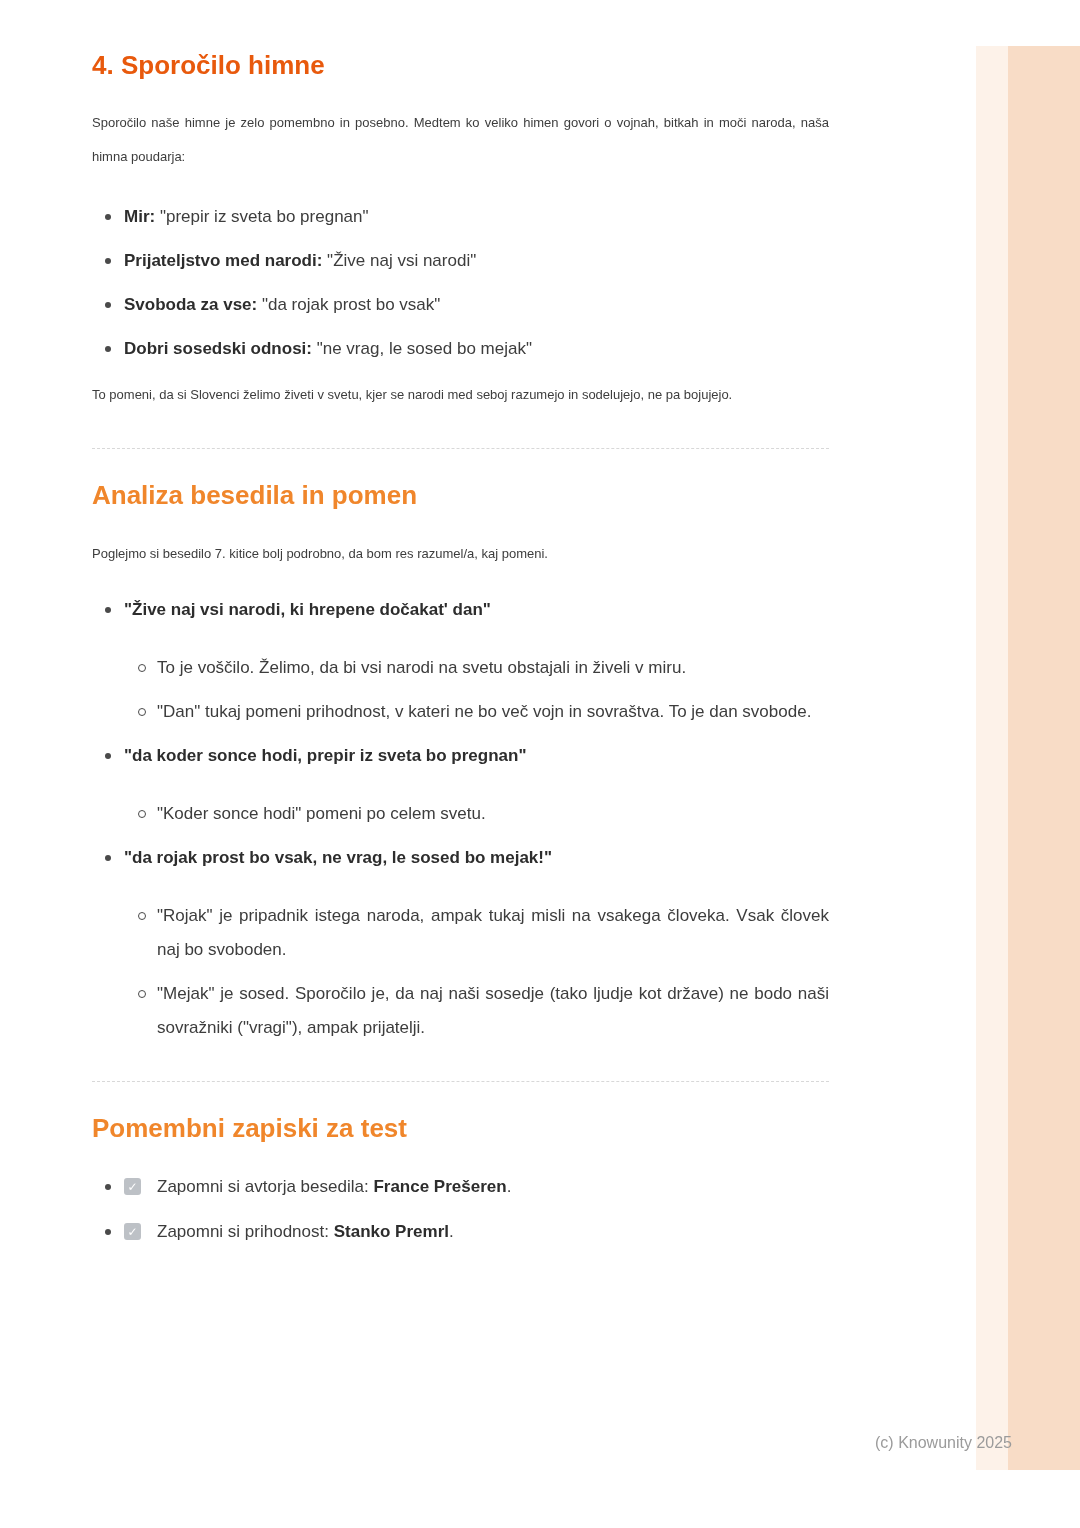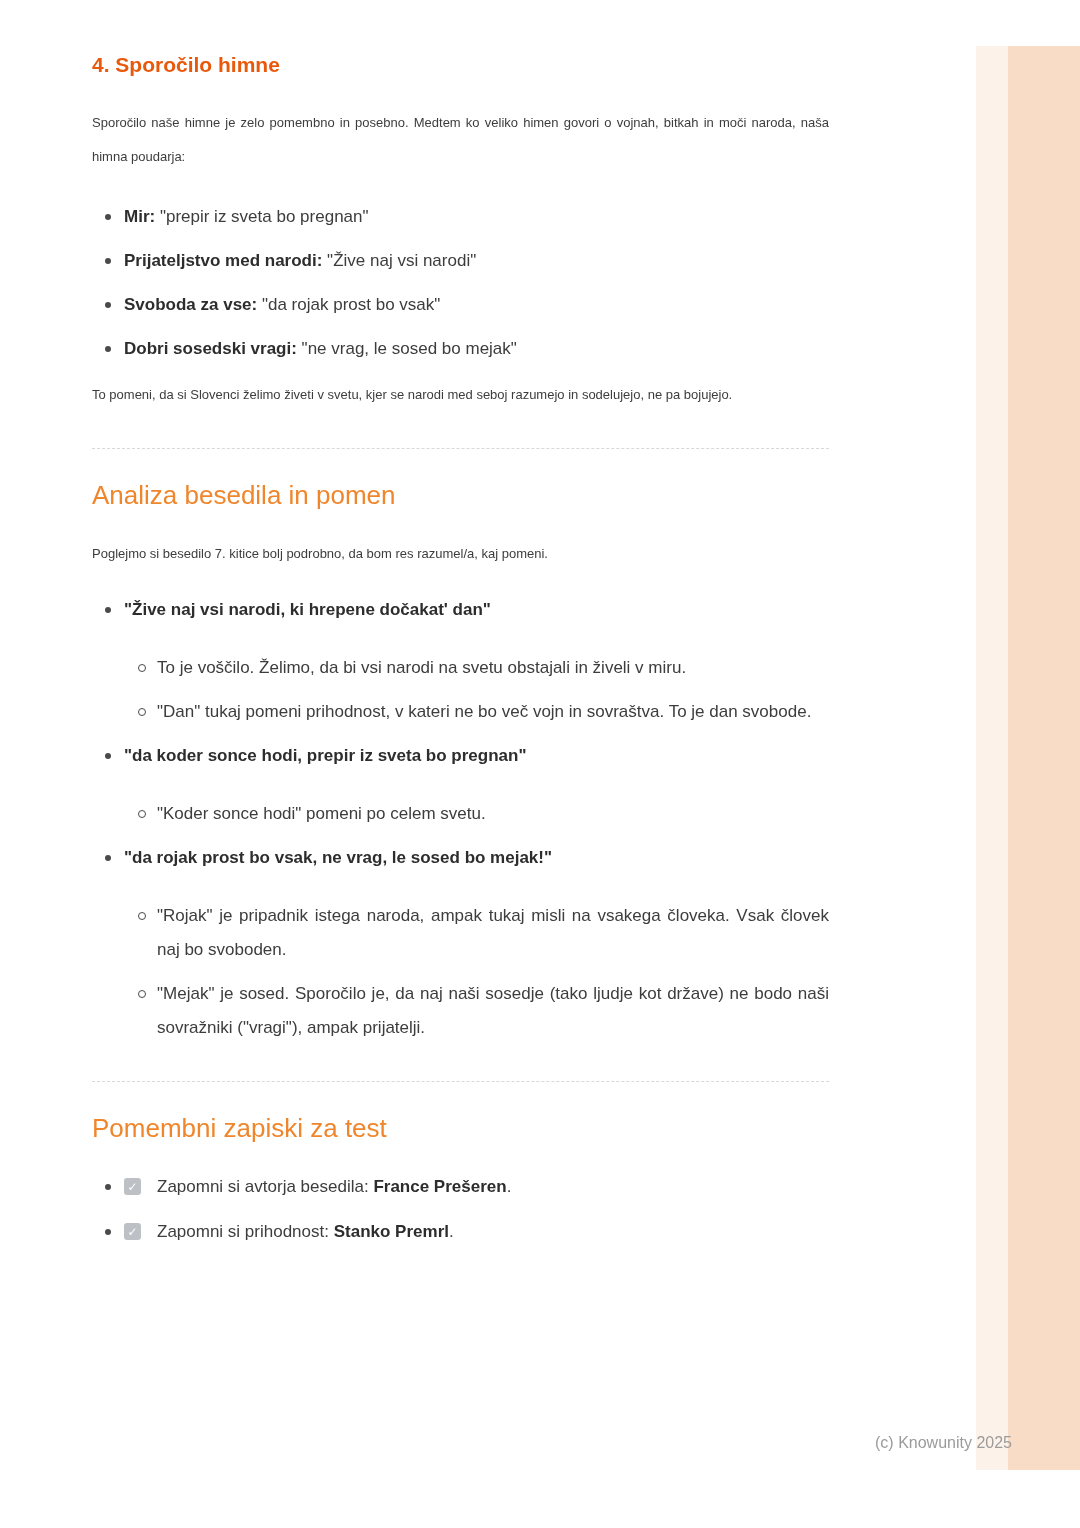--- a/index.html
+++ b/index.html
@@ -16,29 +16,29 @@
   
   .stripe { position: absolute; top: 46px; right: 0; bottom: 58px; width: 104px; }
   .stripe-light { position: absolute; left: 0; top: 0; bottom: 0; width: 32px; background: var(--stripe-light, #fdf2e9); }
   .stripe-main  { position: absolute; left: 32px; right: 0; top: 0; bottom: 0; background: var(--stripe, #f8dcc6); }
 
   .content { position: absolute; left: 92px; top: 0; width: 737px; }
 
   .h-small {
     margin-top: 52px;
     margin-bottom: 28px;
-    font-size: 21px;
+    font-size: 26px;
     line-height: 26px;
     font-weight: 700;
     color: var(--heading-primary, #e8590c);
   }
   .h-large {
     font-size: 26px;
     line-height: 32px;
-    font-weight: 400;
+    font-weight: 700;
     color: var(--heading-secondary, #f0862b);
     margin-bottom: 26px;
   }
 
   .para {
     font-size: 13px;
     line-height: 34px;
     text-align: justify;
   }
   .mb-sm { margin-bottom: 22px; }
@@ -115,21 +115,21 @@
     <li class="li">
       <span class="marker">
           <span class="dot"></span>
         </span>
       <span class="li-text"><b>Svoboda za vse:</b><span> "da rojak prost bo vsak"</span></span>
     </li>
     <li class="li">
       <span class="marker">
           <span class="dot"></span>
         </span>
-      <span class="li-text"><b>Dobri sosedski vragi:</b><span> "ne vrag, le sosed bo mejak"</span></span>
+      <span class="li-text"><b>Dobri sosedski odnosi:</b><span> "ne vrag, le sosed bo mejak"</span></span>
     </li>
   </ul>
 
   <p class="para">To pomeni, da si Slovenci želimo živeti v svetu, kjer se narodi med seboj razumejo in sodelujejo, ne pa bojujejo.</p>
 
   <div class="divider"></div>
 
   <div class="h-large">Analiza besedila in pomen</div>
 
   <p class="para mb-sm">Poglejmo si besedilo 7. kitice bolj podrobno, da bom res razumel/a, kaj pomeni.</p>

